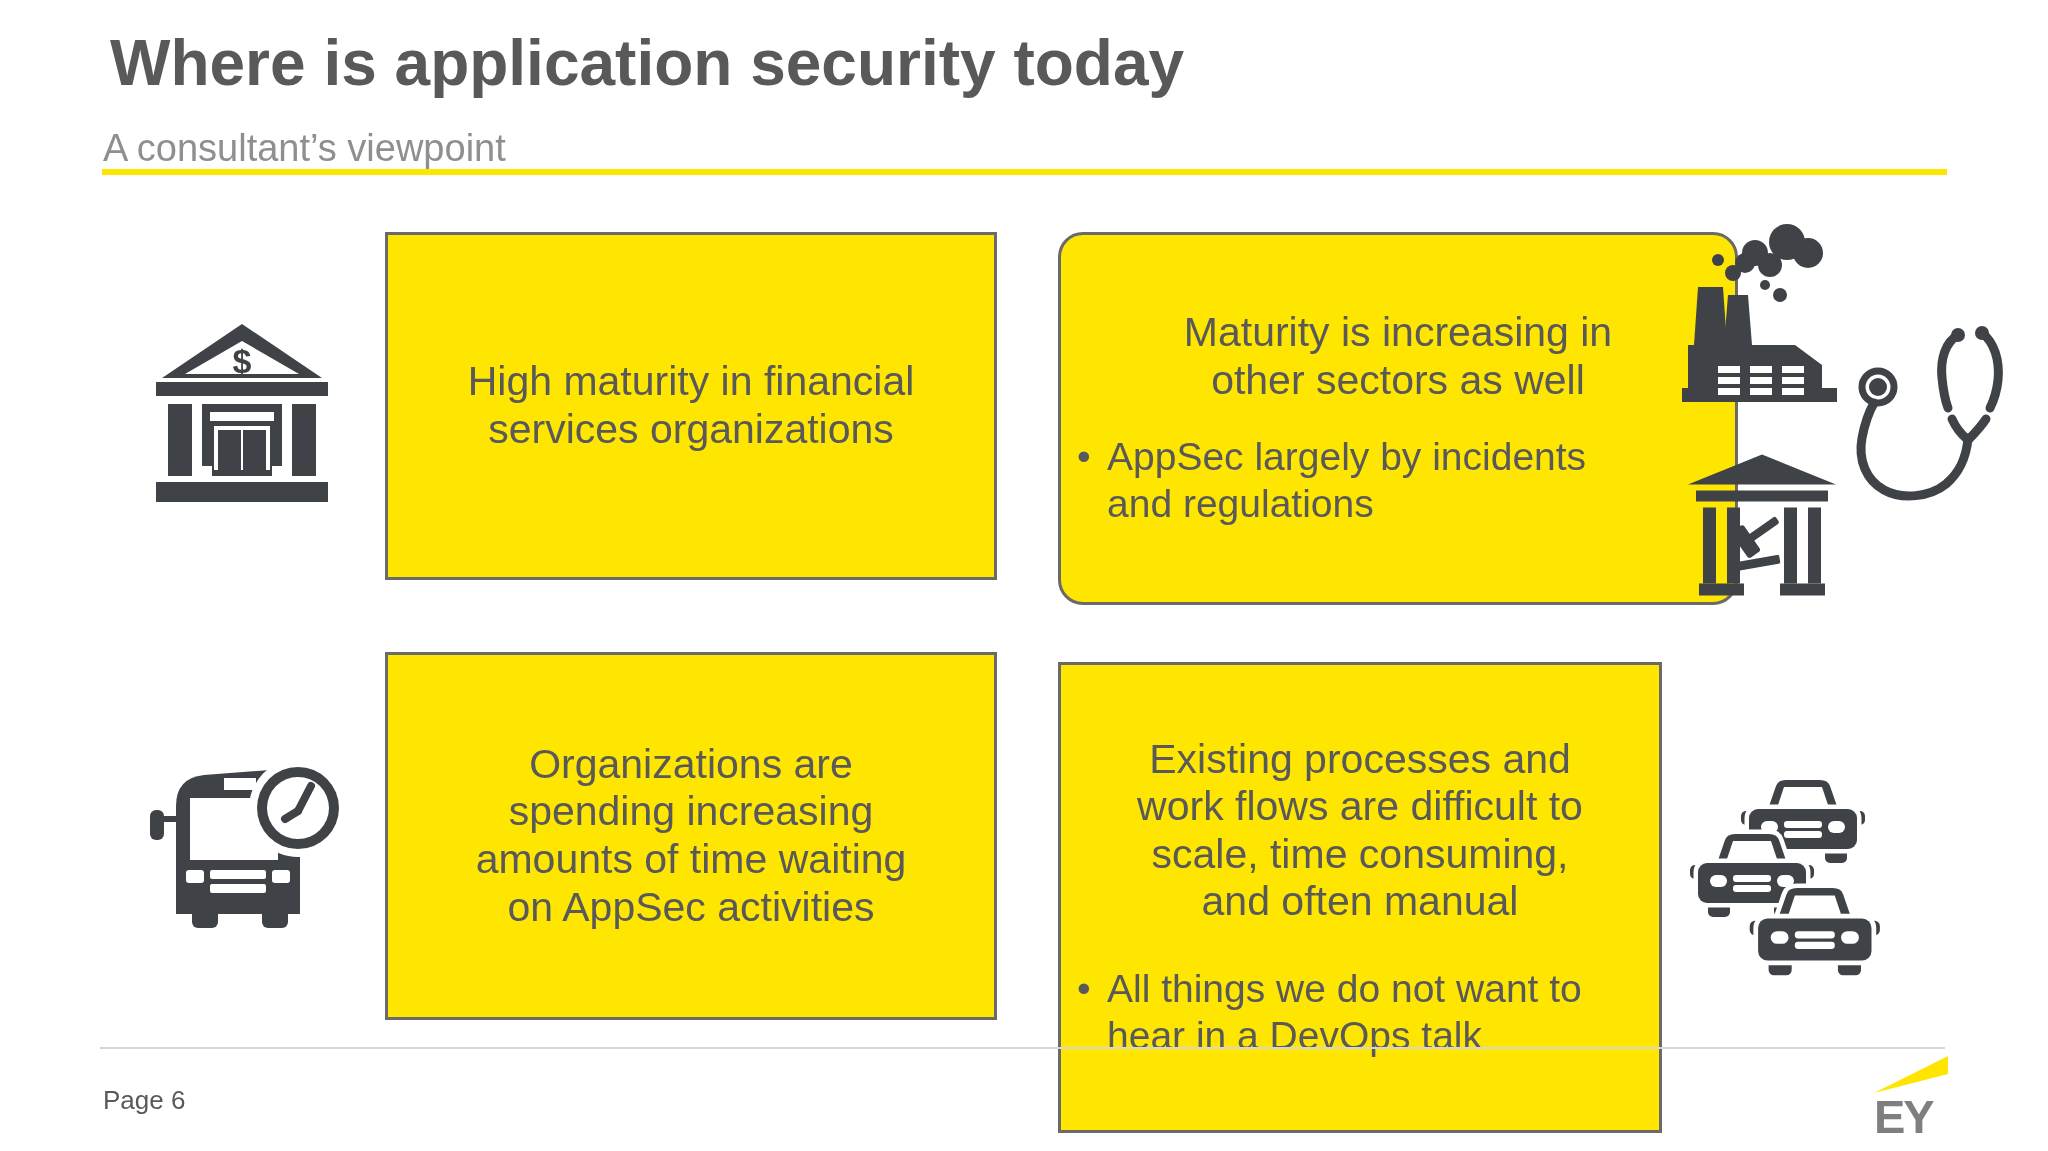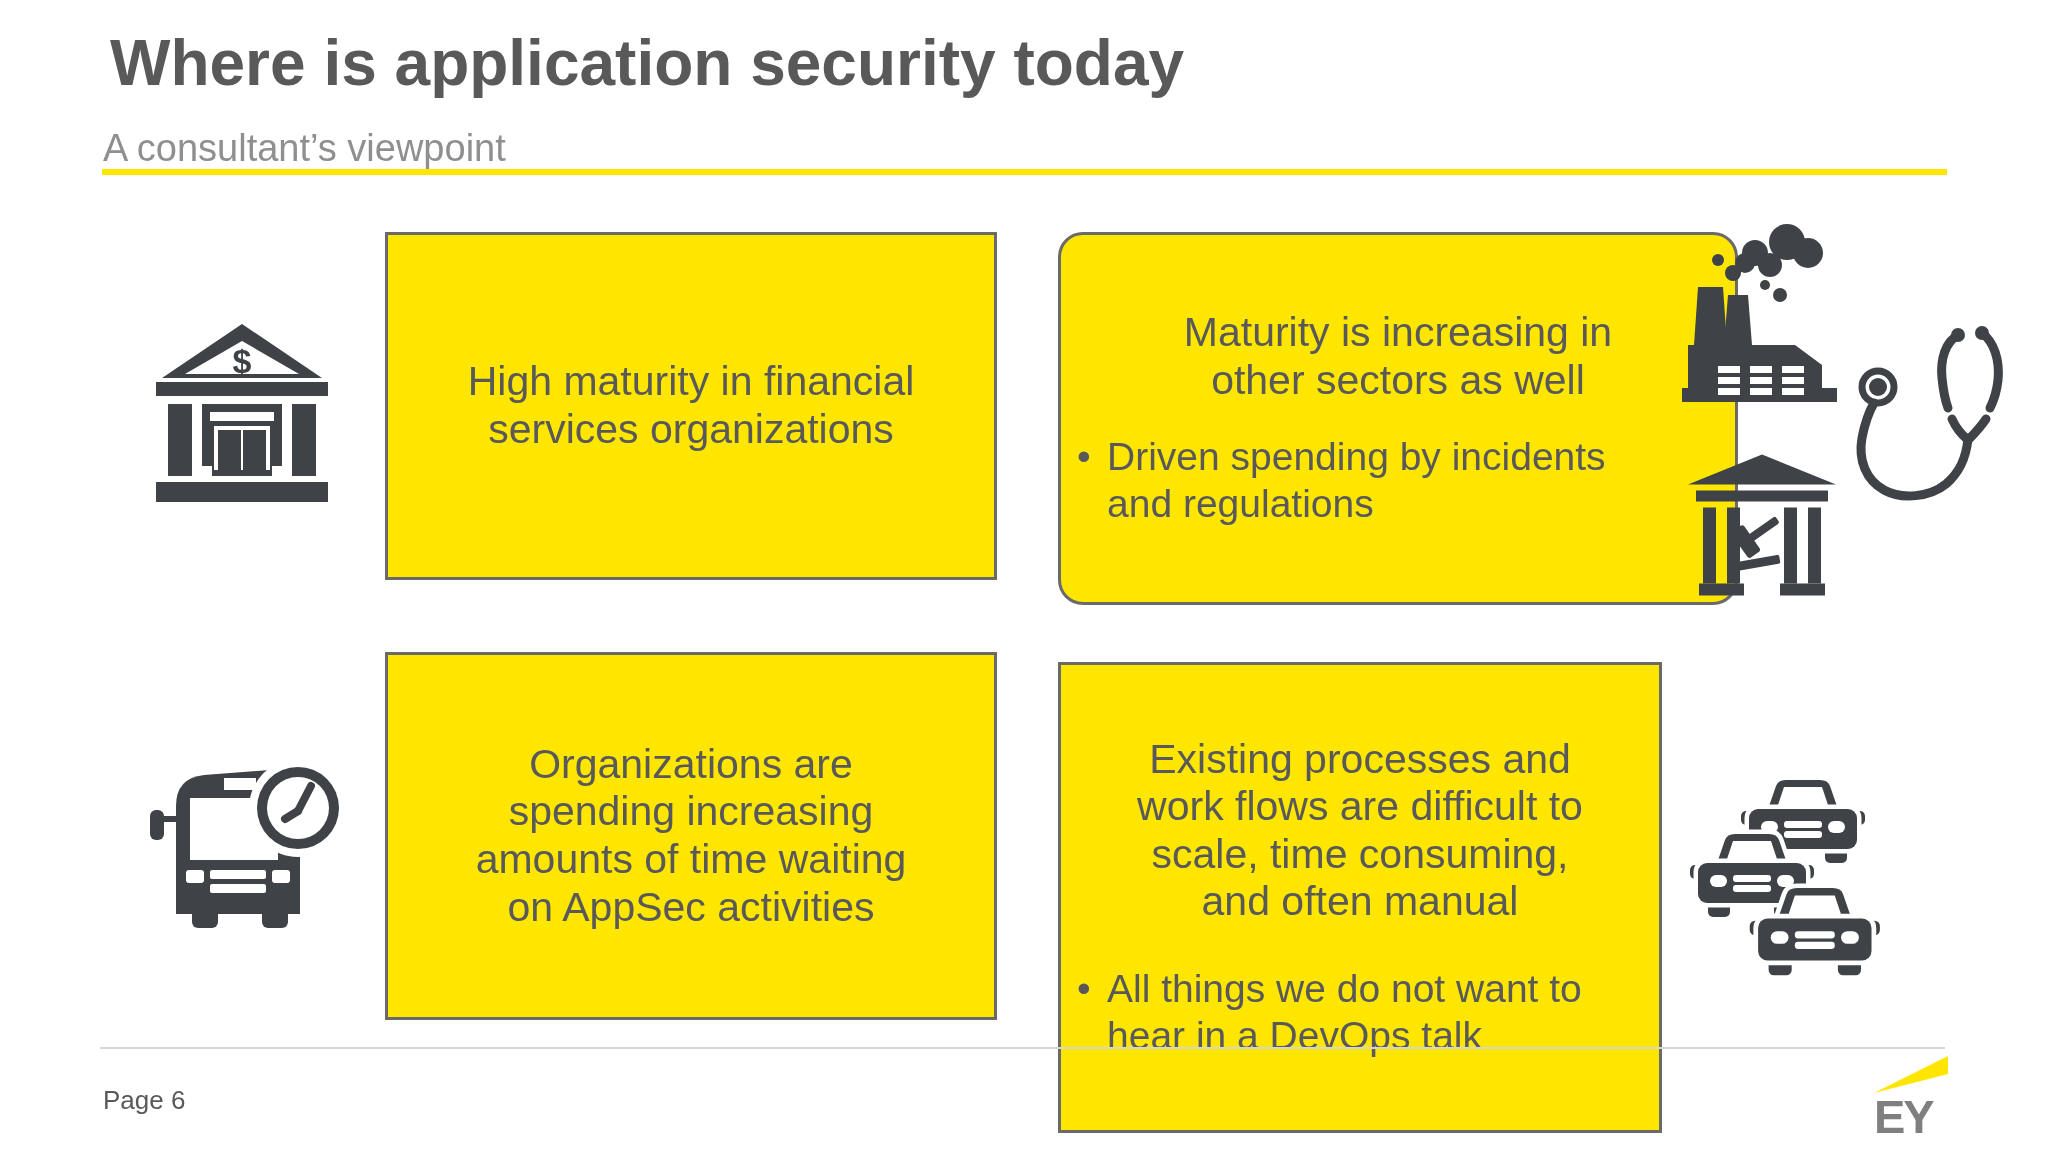--- a/index.html
+++ b/index.html
@@ -55,21 +55,21 @@
   <div class="box box1">
     <div class="box-heading">High maturity in financial
 services organizations</div>
   </div>
 
   <div class="box box2">
     <div class="box-heading">Maturity is increasing in
 other sectors as well</div>
     <div class="bullets">
       <span class="bullet-marker">•</span>
-      <span class="bullet-text">Driven spending by incidents
+      <span class="bullet-text">AppSec largely by incidents
 and regulations</span>
     </div>
   </div>
 
   <div class="box box3">
     <div class="box-heading">Organizations are
 spending increasing
 amounts of time waiting
 on AppSec activities</div>
   </div>

